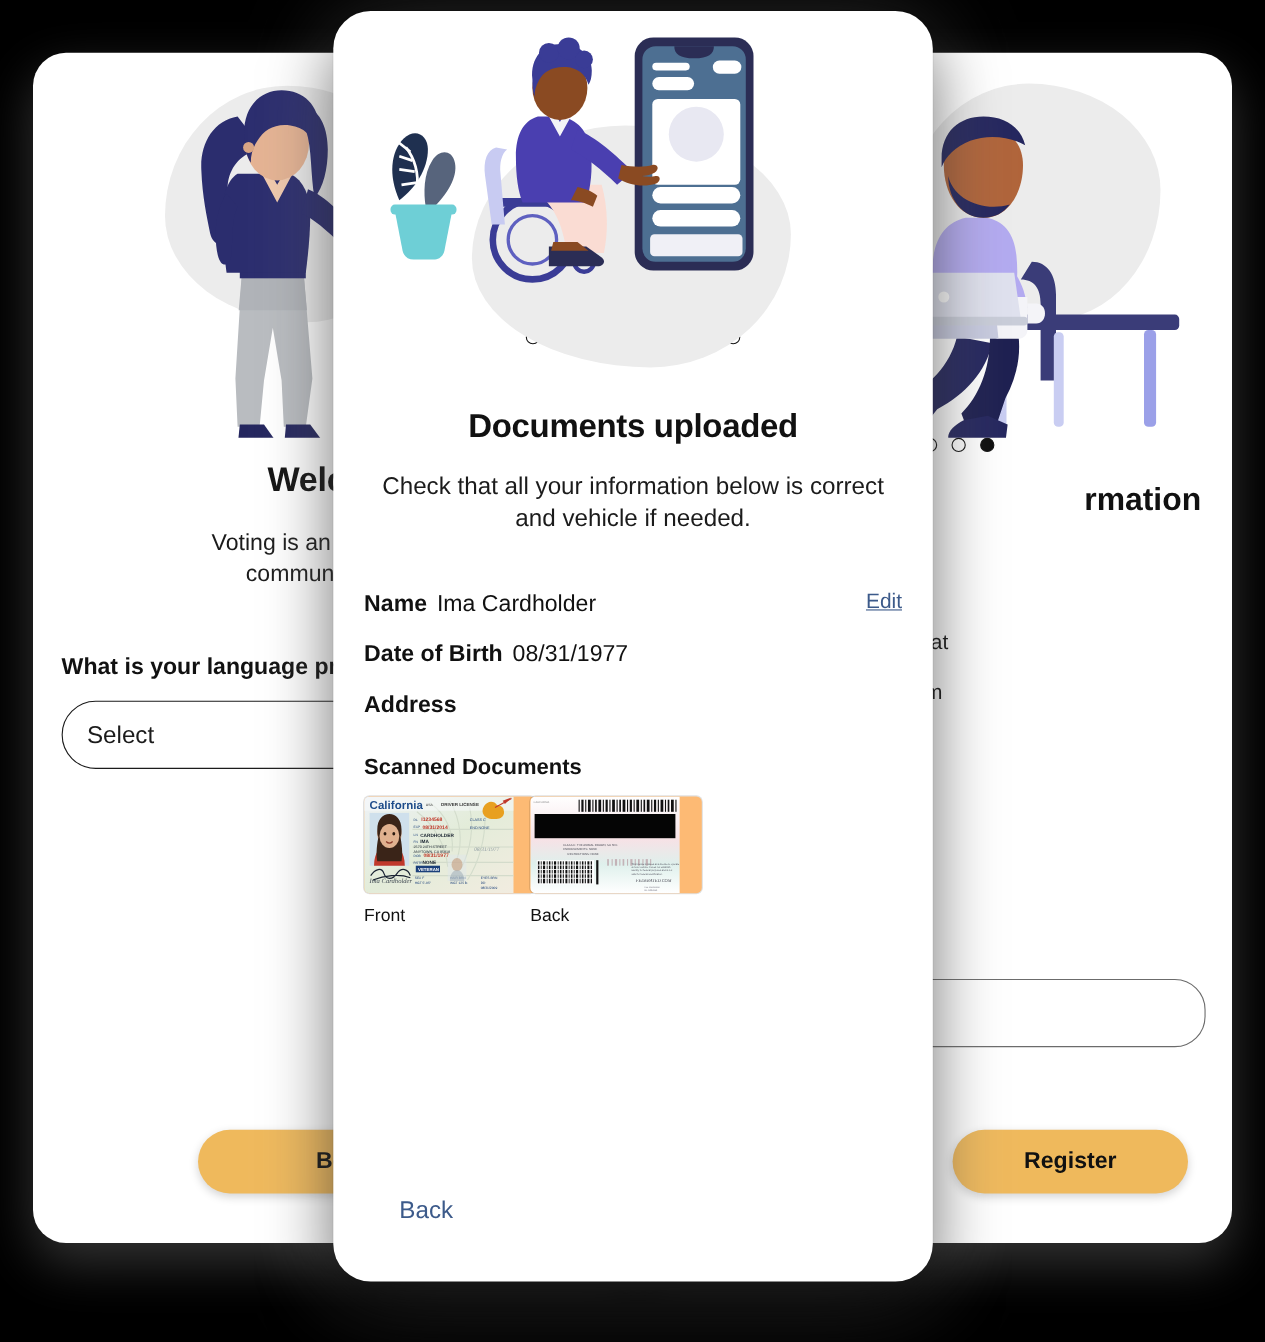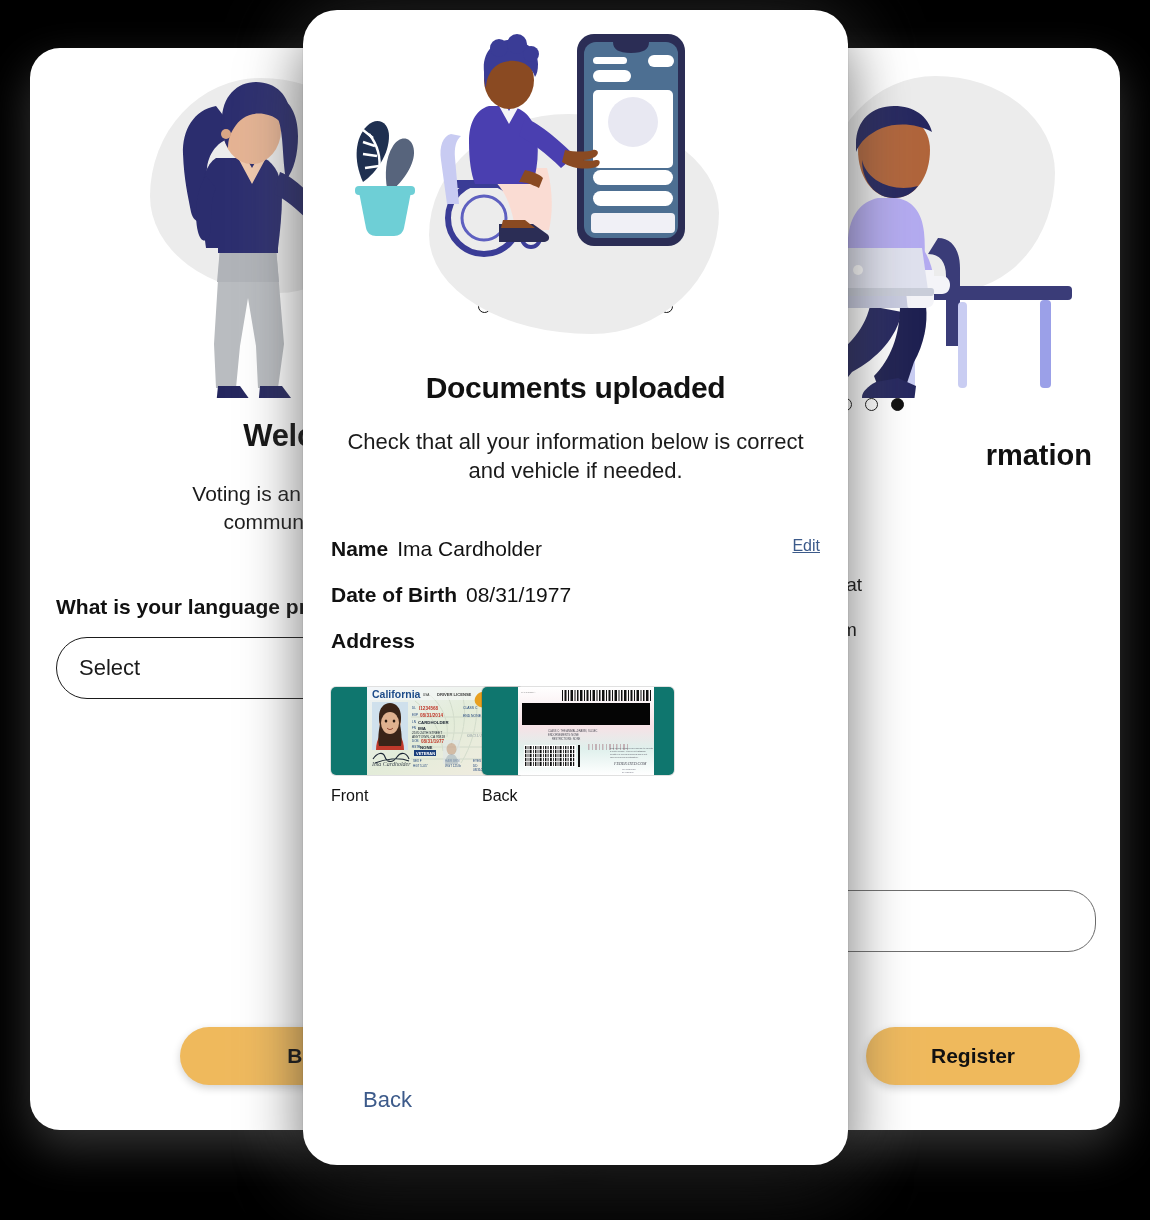--- a/index.html
+++ b/index.html
@@ -40,26 +40,26 @@
 
   
   .h1{font-size:31px;font-weight:bold;color:#111;text-align:center;letter-spacing:-.3px;}
   .sub{font-size:21px;color:#1b1b1b;text-align:center;line-height:1.32;}
 
   
   .c-body{padding:0 28px;}
   .field{font-size:21px;color:#111;margin-bottom:22px;display:flex;align-items:flex-start;}
   .field .k{font-weight:bold;margin-right:9px;white-space:nowrap;}
   .field .v{font-weight:normal;}
-  .edit{margin-left:auto;color:#3c5a8a;text-decoration:underline;font-size:16px;}
+  .edit{margin-left:auto;color:#3c5a8a;text-decoration:underline;font-size:19px;}
   .sec-h{font-size:20px;font-weight:bold;color:#111;margin:10px 0 14px;}
   .thumbs{display:flex;gap:15px;}
   .thumb-wrap{width:136px;}
-  .thumb{width:156px;height:88px;border-radius:5px;overflow:hidden;position:relative;background:#0f766e;
-         box-shadow:0 0 0 1px rgba(0,0,0,.12);padding-left:36px;}
+  .thumb{width:156px;height:88px;border-radius:5px;overflow:hidden;position:relative;background:#fdba74;
+         box-shadow:0 0 0 1px rgba(0,0,0,.12);}
   .thumb-cap{font-size:16px;color:#111;margin-top:12px;}
 
   
   .btn-amber{
     background:#efb95c;border:none;border-radius:40px;color:#111;
     font-size:21px;font-weight:bold;font-family:inherit;cursor:pointer;
     box-shadow:0 3px 9px rgba(0,0,0,.18);
   }
   .btn-link{
     background:none;border:none;color:#3c5a8a;font-size:22px;font-family:inherit;cursor:pointer;padding:0;
@@ -301,20 +301,21 @@
 
       <div class="field">
         <span class="k">Date of Birth</span>
         <span class="v">08/31/1977</span>
       </div>
 
       <div class="field" style="margin-bottom:34px;">
         <span class="k">Address</span>
       </div>
 
+      <div class="sec-h">Scanned Documents</div>
 
       <div class="thumbs">
 
         <div class="thumb-wrap">
           <div class="thumb">
             <svg width="136" height="88" viewBox="0 0 136 88">
               <defs>
                 <linearGradient id="mapg" x1="0" y1="0" x2="1" y2="1">
                   <stop offset="0" stop-color="#eef2f6"></stop>
                     <stop offset=".5" stop-color="#e3ecd9"></stop>

